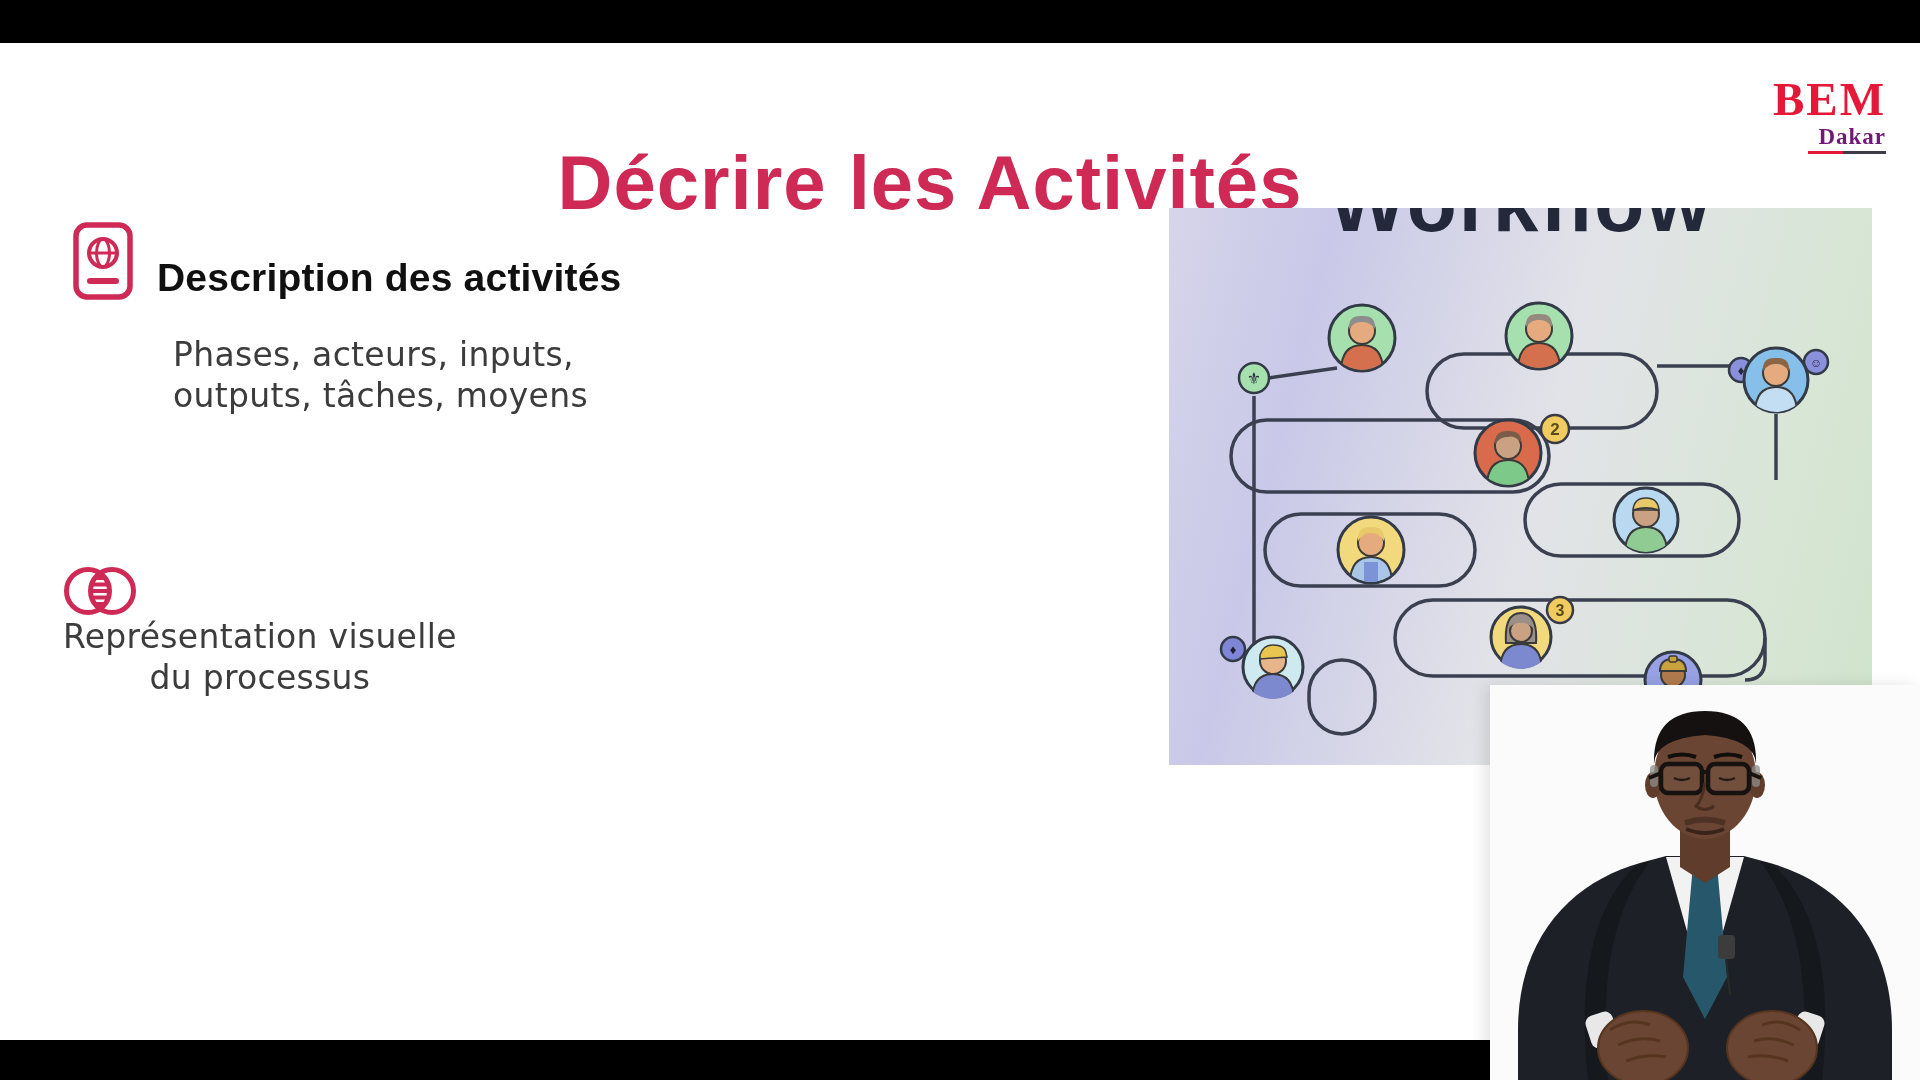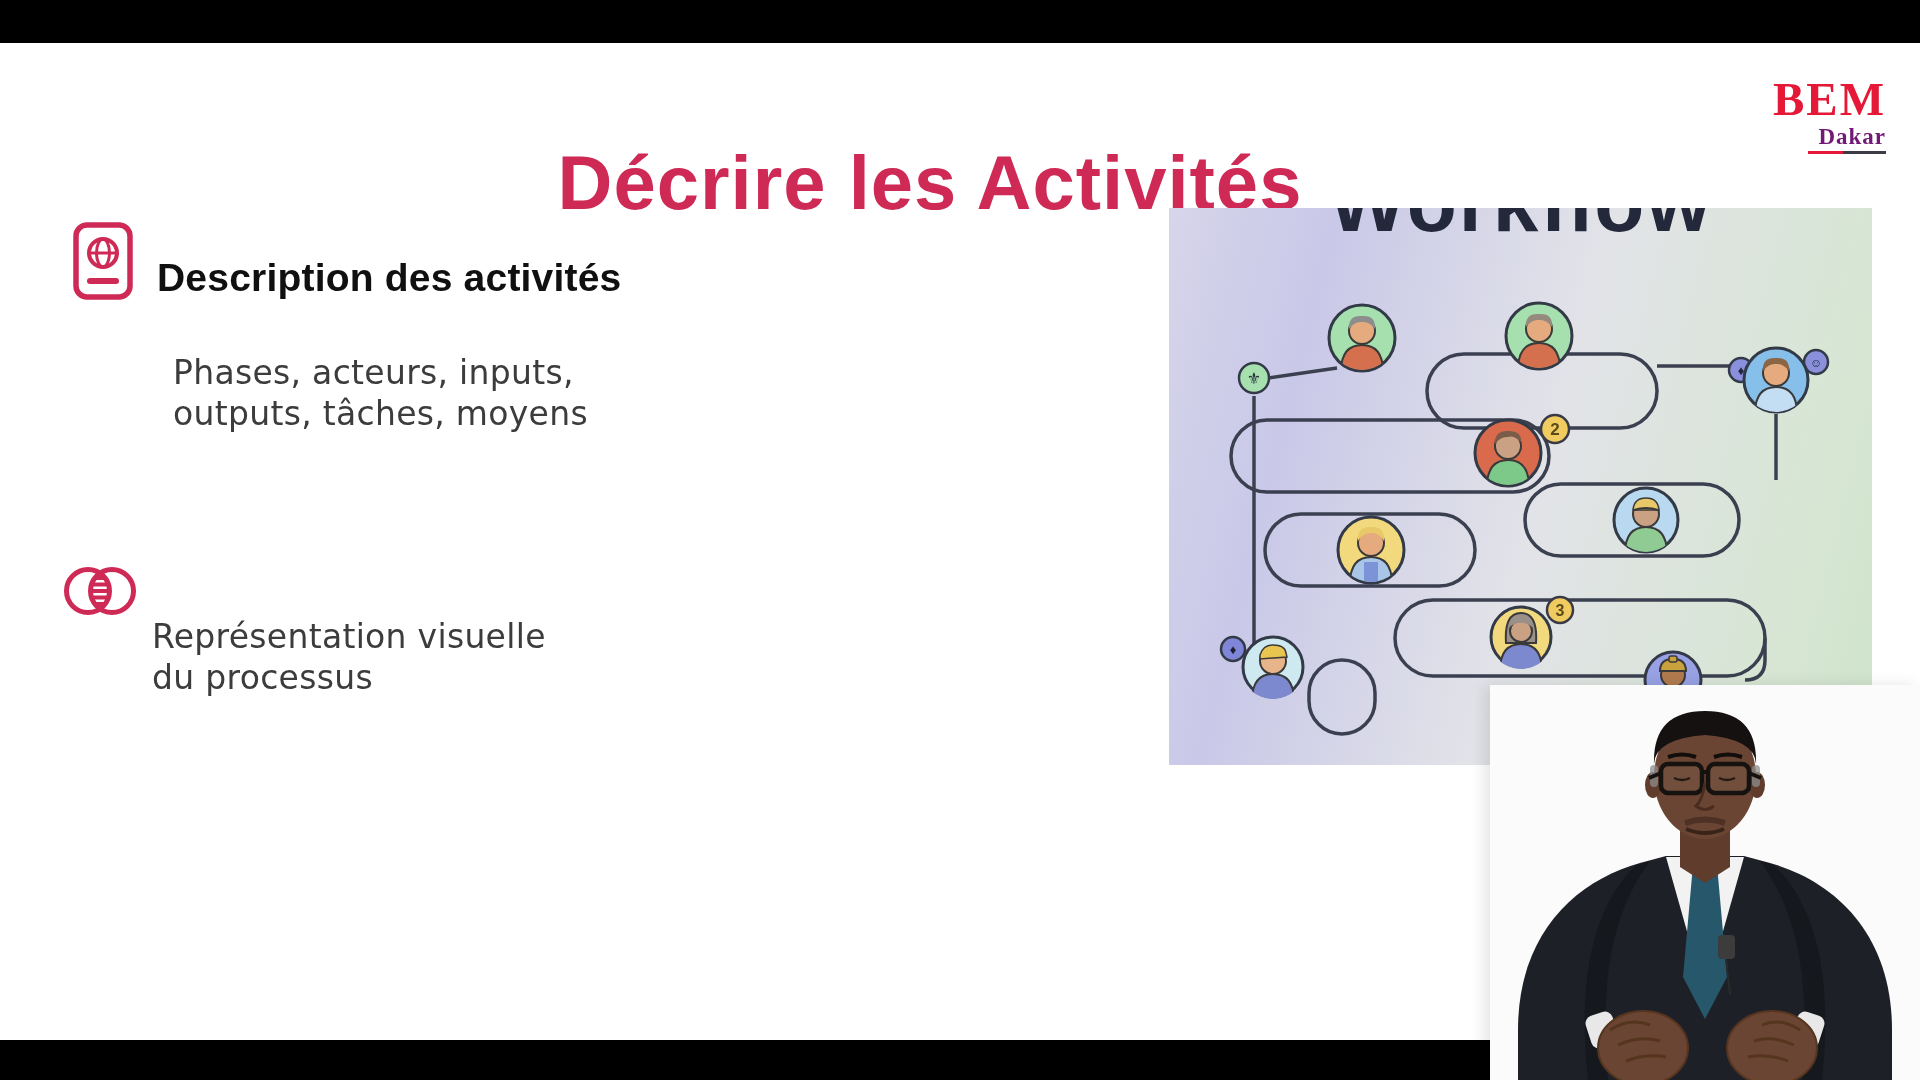--- a/index.html
+++ b/index.html
@@ -61,37 +61,37 @@
     <span class="icon" style="left:0;top:4px;">
       <svg width="60" height="78" viewBox="0 0 60 78">
         <rect x="3" y="3" width="54" height="72" rx="11" fill="none" stroke="#ce2a55" stroke-width="5.5"></rect>
         <circle cx="30" cy="31" r="14" fill="none" stroke="#ce2a55" stroke-width="4"></circle>
         <ellipse cx="30" cy="31" rx="6.5" ry="14" fill="none" stroke="#ce2a55" stroke-width="3"></ellipse>
         <line x1="16" y1="31" x2="44" y2="31" stroke="#ce2a55" stroke-width="3"></line>
         <line x1="17" y1="59" x2="43" y2="59" stroke="#ce2a55" stroke-width="6" stroke-linecap="round"></line>
       </svg>
     </span>
     <h2 class="sec-heading" style="margin-left:84px;margin-top:38px;">Description des activités</h2>
-    <p class="sec-body" style="margin-left:100px;margin-top:52px;">Phases, acteurs, inputs,
+    <p class="sec-body" style="margin-left:100px;margin-top:34px;">Phases, acteurs, inputs,
 outputs, tâches, moyens</p>
   </div>
 
   <div class="section" style="left:63px;top:560px;">
     <span class="icon" style="left:0;top:0;">
       <svg width="74" height="62" viewBox="0 0 74 62">
         <circle cx="25" cy="31" r="21.5" fill="none" stroke="#ce2a55" stroke-width="5"></circle>
         <circle cx="49" cy="31" r="21.5" fill="none" stroke="#ce2a55" stroke-width="5"></circle>
         <line x1="33" y1="18" x2="41" y2="18" stroke="#ce2a55" stroke-width="4"></line>
         <line x1="30" y1="24.5" x2="44" y2="24.5" stroke="#ce2a55" stroke-width="4"></line>
         <line x1="29" y1="31" x2="45" y2="31" stroke="#ce2a55" stroke-width="4"></line>
         <line x1="30" y1="37.5" x2="44" y2="37.5" stroke="#ce2a55" stroke-width="4"></line>
         <line x1="33" y1="44" x2="41" y2="44" stroke="#ce2a55" stroke-width="4"></line>
       </svg>
     </span>
-    <p class="sec-body" style="margin-left:89px;margin-top:56px;">Représentation visuelle
+    <p class="sec-body" style="margin-top:56px;text-align:center;">Représentation visuelle
 du processus</p>
   </div>
 
   <div class="illustration">
     <div class="wf-title">Workflow</div>
 
     <svg class="illu-svg" width="703" height="557" viewBox="0 0 703 557">
       <defs>
         <clipPath id="avclip">
             <circle r="32" cx="0" cy="0"></circle>

